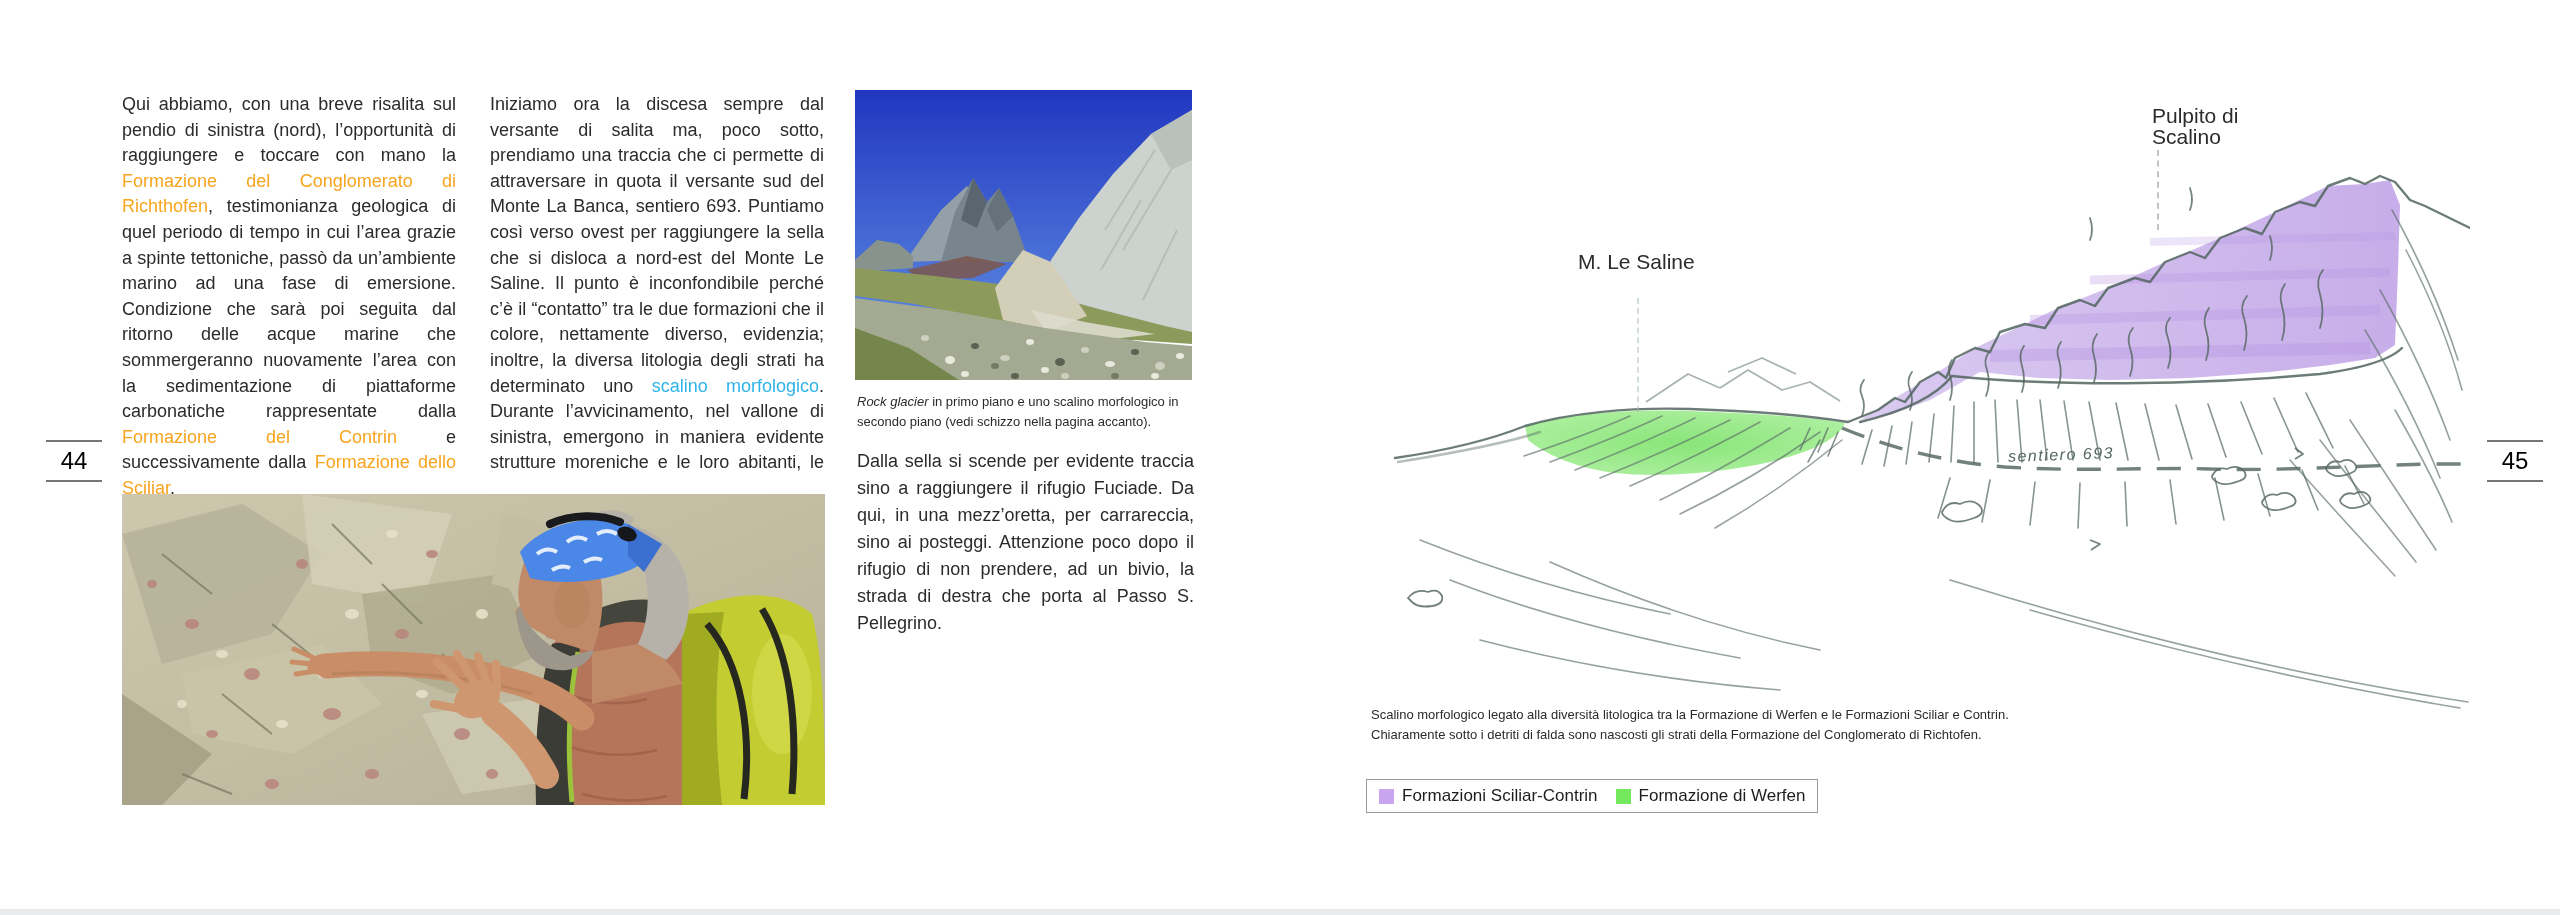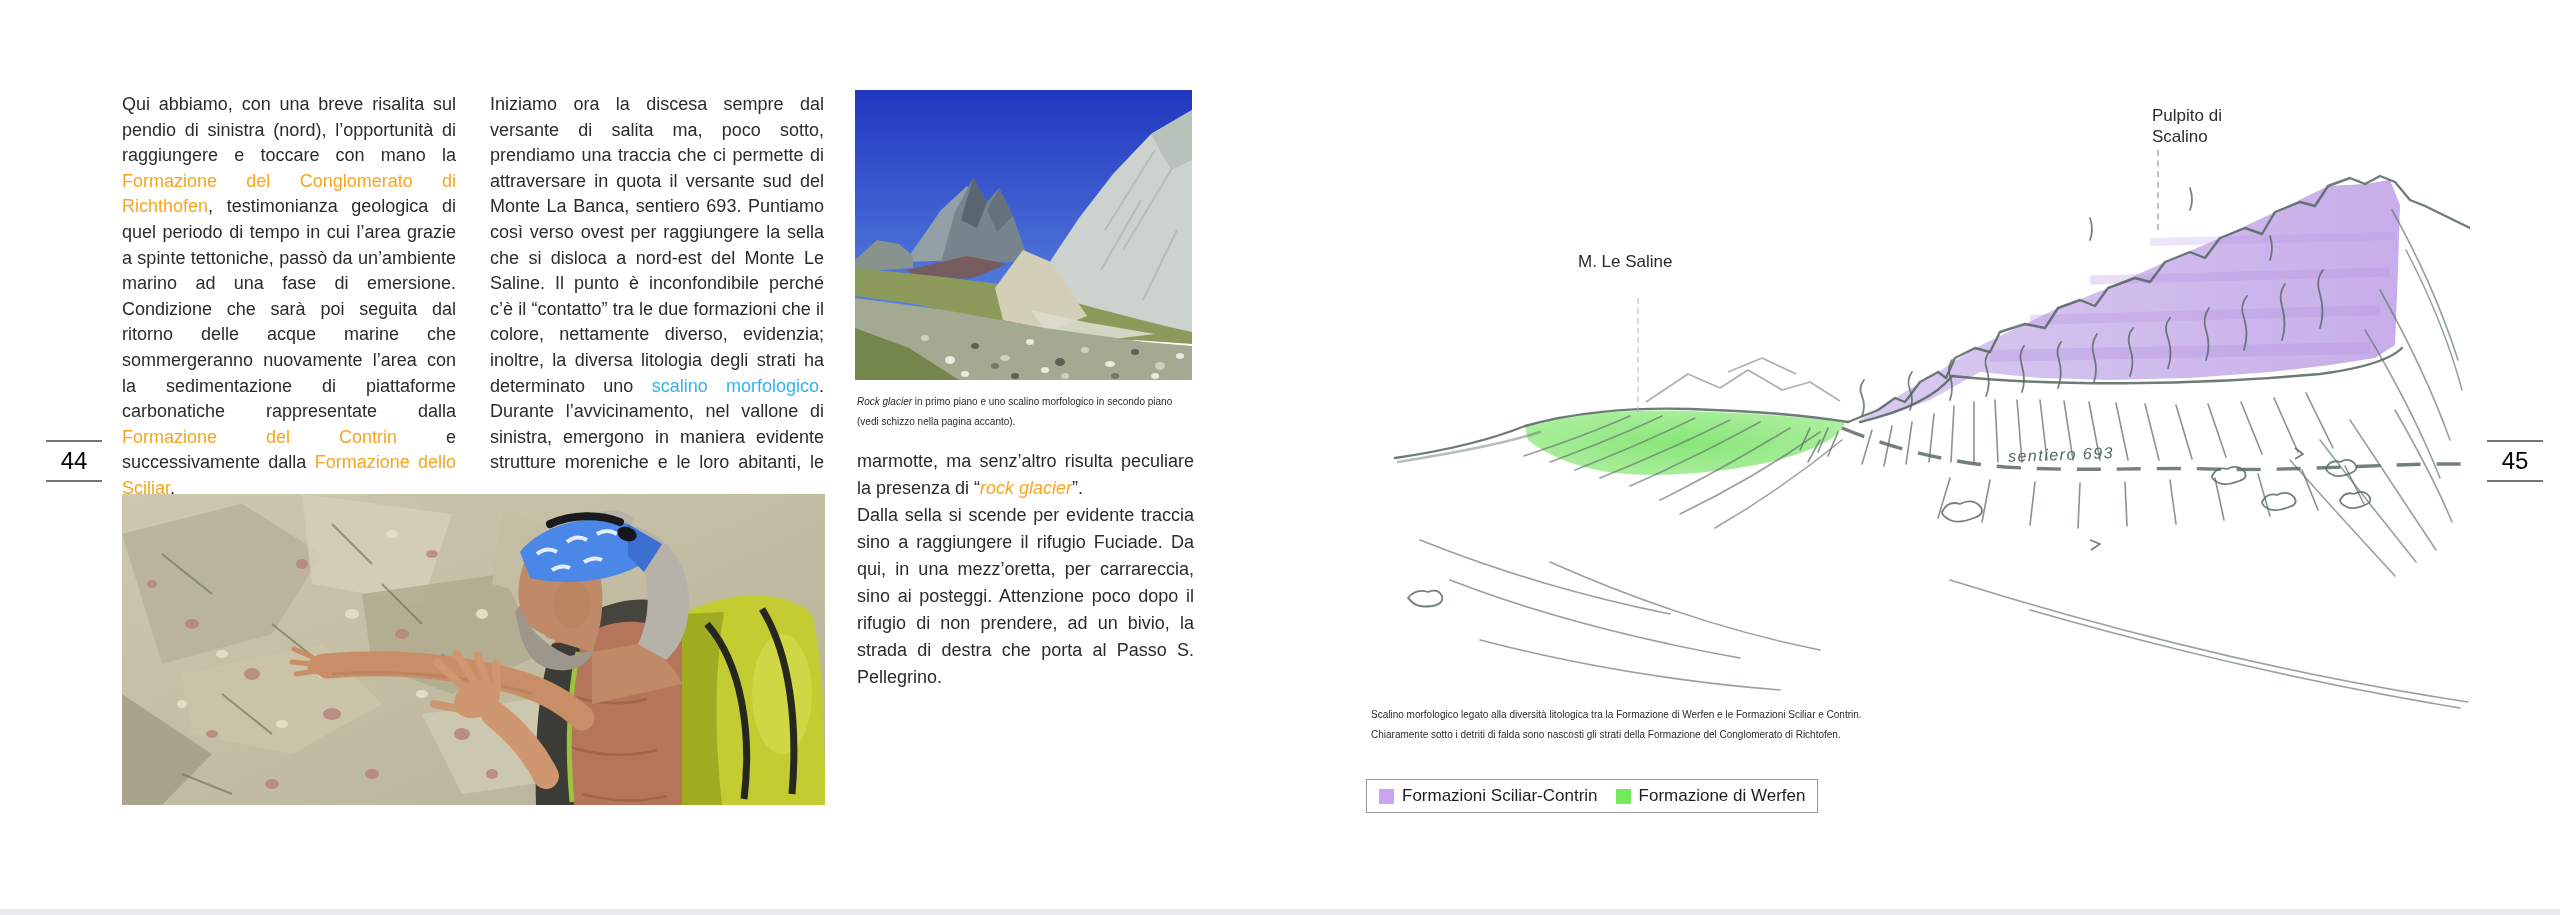--- a/index.html
+++ b/index.html
@@ -9,26 +9,26 @@
   }
   .abs{position:absolute;}
   .col{position:absolute;text-align:justify;hyphens:none;}
   .body-text{font-size:18px;line-height:25.6px;color:#2b2b2b;}
   .col3-text{line-height:27px;}
   .fulljust{text-align-last:justify;}
   .orange{color:#F7A41E;}
   .cyan{color:#2FB4E9;}
   .ital{font-style:italic;}
   p{margin:0;}
-  .photo-caption{position:absolute;font-size:10px;line-height:19.5px;color:#2b2b2b;}
+  .photo-caption{position:absolute;font-size:13px;line-height:19.5px;color:#2b2b2b;}
   .pagenum{
     position:absolute;width:56px;text-align:center;font-size:24px;color:#000000;
     padding:5px 0;border-top:2px solid #757575;border-bottom:2px solid #757575;
   }
-  .sketch-label{position:absolute;font-size:17px;line-height:20.5px;color:#2b2b2b;}
+  .sketch-label{position:absolute;font-size:21px;line-height:20.5px;color:#2b2b2b;}
   .hand-label{
     position:absolute;font-size:16px;font-style:italic;color:#54675f;
     letter-spacing:1.5px;transform:rotate(-2deg);
   }
   .vdash{position:absolute;width:0;}
   .vdash-gray{border-left:2.5px dashed #9a9a9a;opacity:.6;}
   .vdash-green{border-left:2.5px dashed #9fb5ad;opacity:.45;}
   .legend-box{
     position:absolute;display:flex;align-items:center;gap:18px;
     border:1px solid #9b9b9b;background:#fff;padding:0 12px;height:34px;
@@ -212,21 +212,20 @@
         <ellipse cx="190" cy="280" rx="4" ry="3" fill="#e9e9de"></ellipse>
     </g>
     <path d="M0,238 L54,258 L104,290 L0,290 Z" fill="#74864b"></path>
   </svg>
 
   <div class="photo-caption" style="left:857px;top:392px;width:337px;">
     <span class="ital">Rock glacier</span><span> in primo piano e uno scalino morfologico in secondo piano (vedi schizzo nella pagina accanto).</span>
   </div>
 
   <div class="col body-text col3-text" style="left:857px;top:448px;width:337px;">
-    <p><span>marmotte, ma senz’altro risulta peculiare la presenza di “</span><span class="orange ital">rock glacier</span><span>”.</span></p>
     <p>Dalla sella si scende per evidente traccia sino a raggiungere il rifugio Fuciade. Da qui, in una mezz’oretta, per carrareccia, sino ai posteggi. Attenzione poco dopo il rifugio di non prendere, ad un bivio, la strada di destra che porta al Passo S. Pellegrino.</p>
   </div>
 
   <div class="pagenum" style="left:46px;top:440px;">44</div>
 </div>
 
 <div>
 
   <svg class="abs" style="left:1390px;top:110px;" width="1080" height="600" viewBox="0 0 1080 600" role="img">
     <defs>

